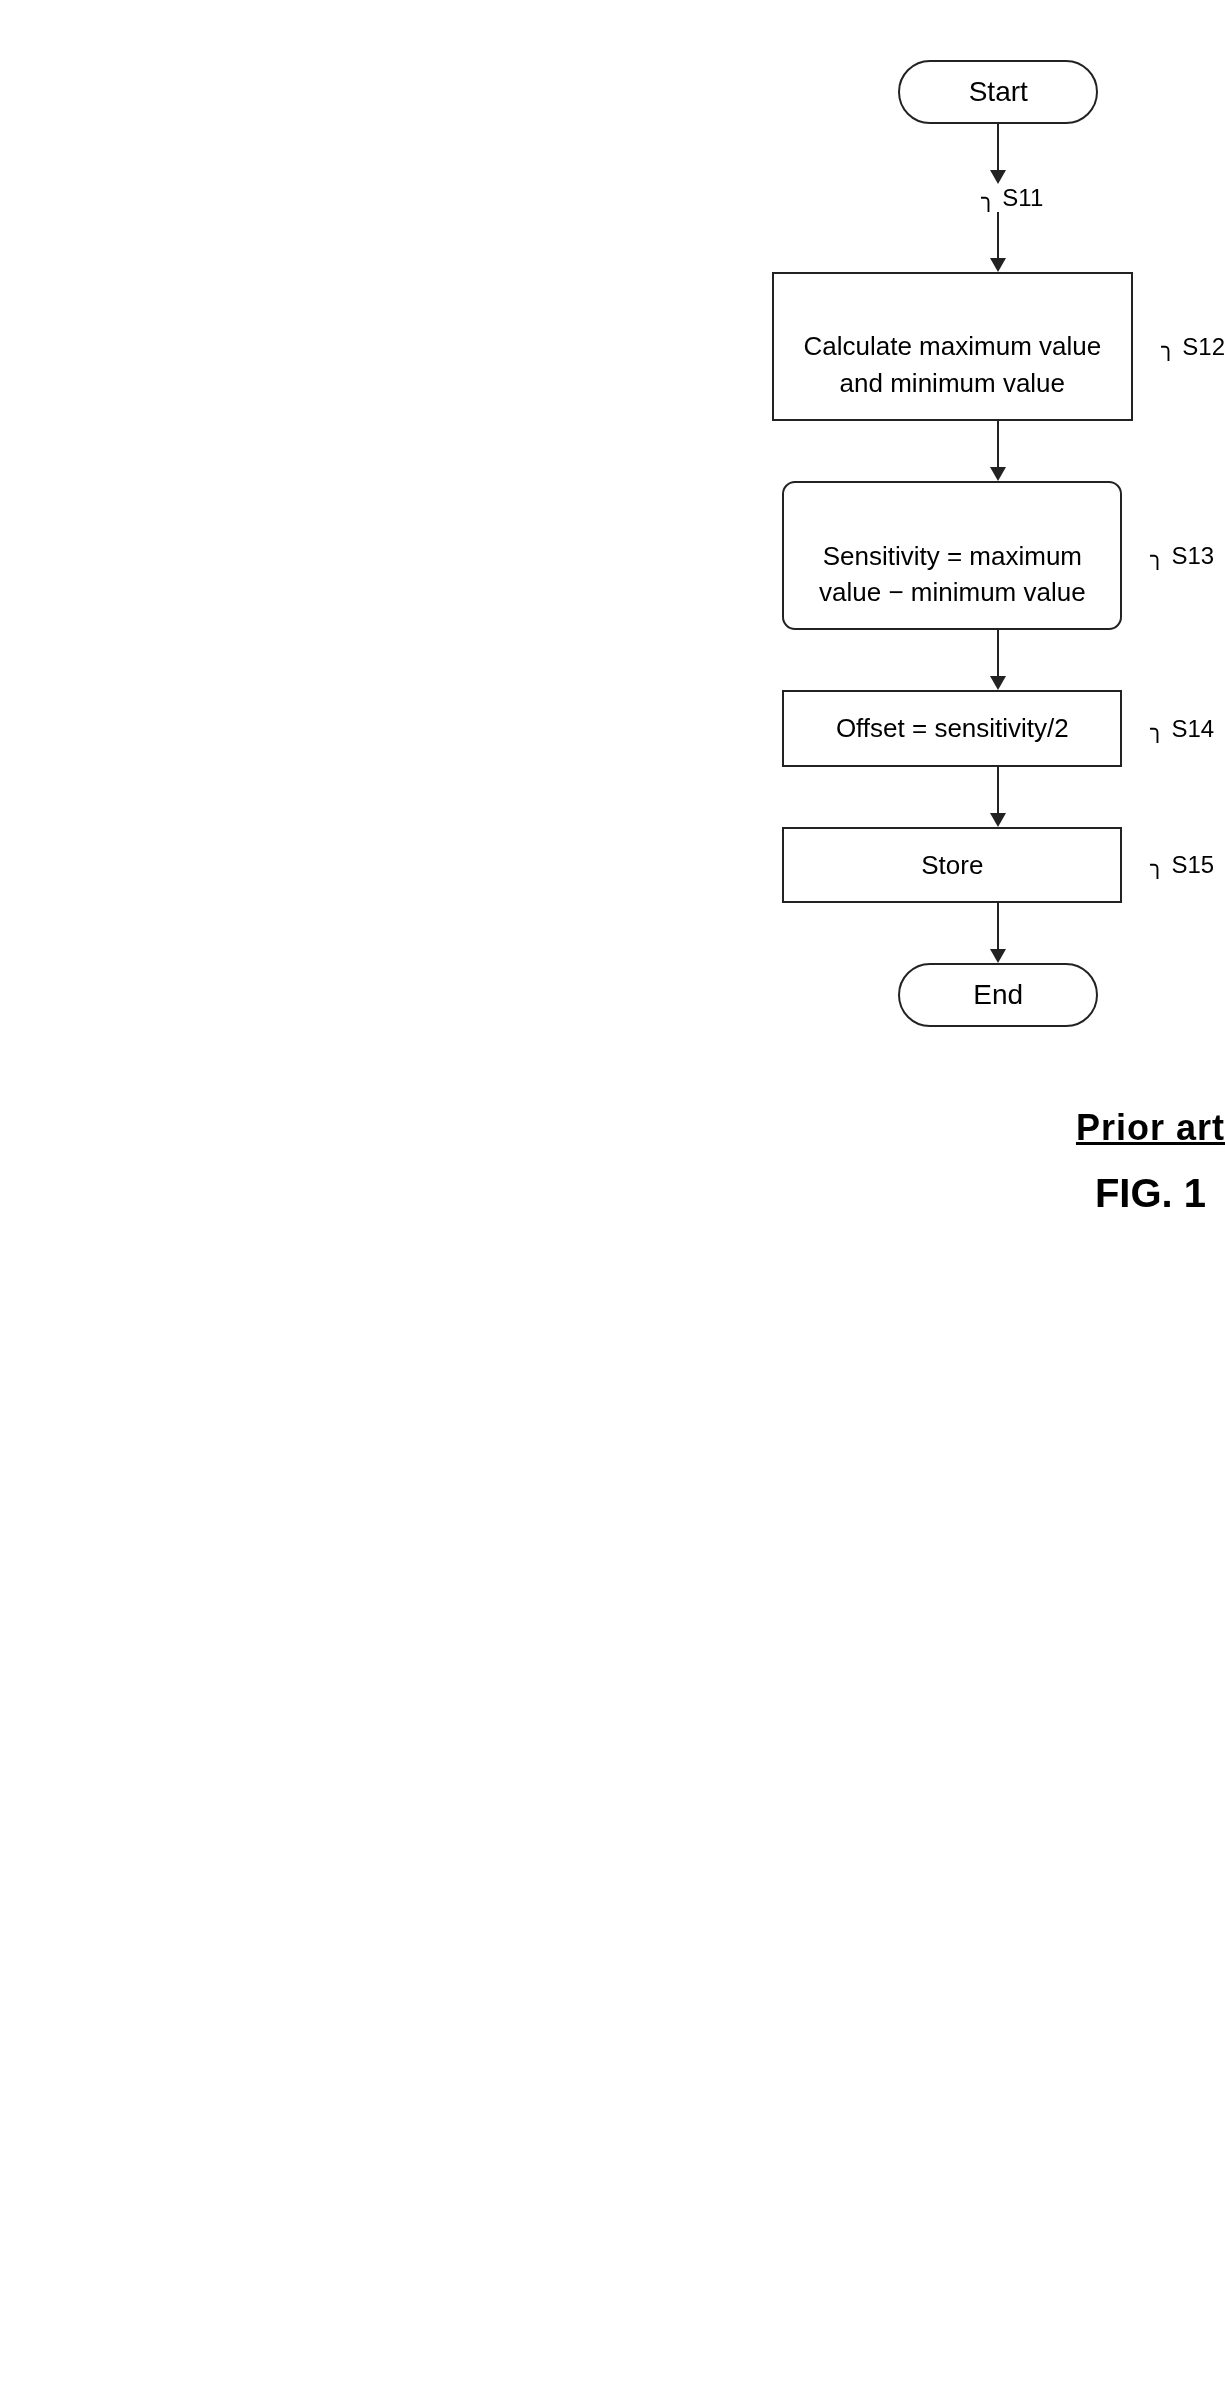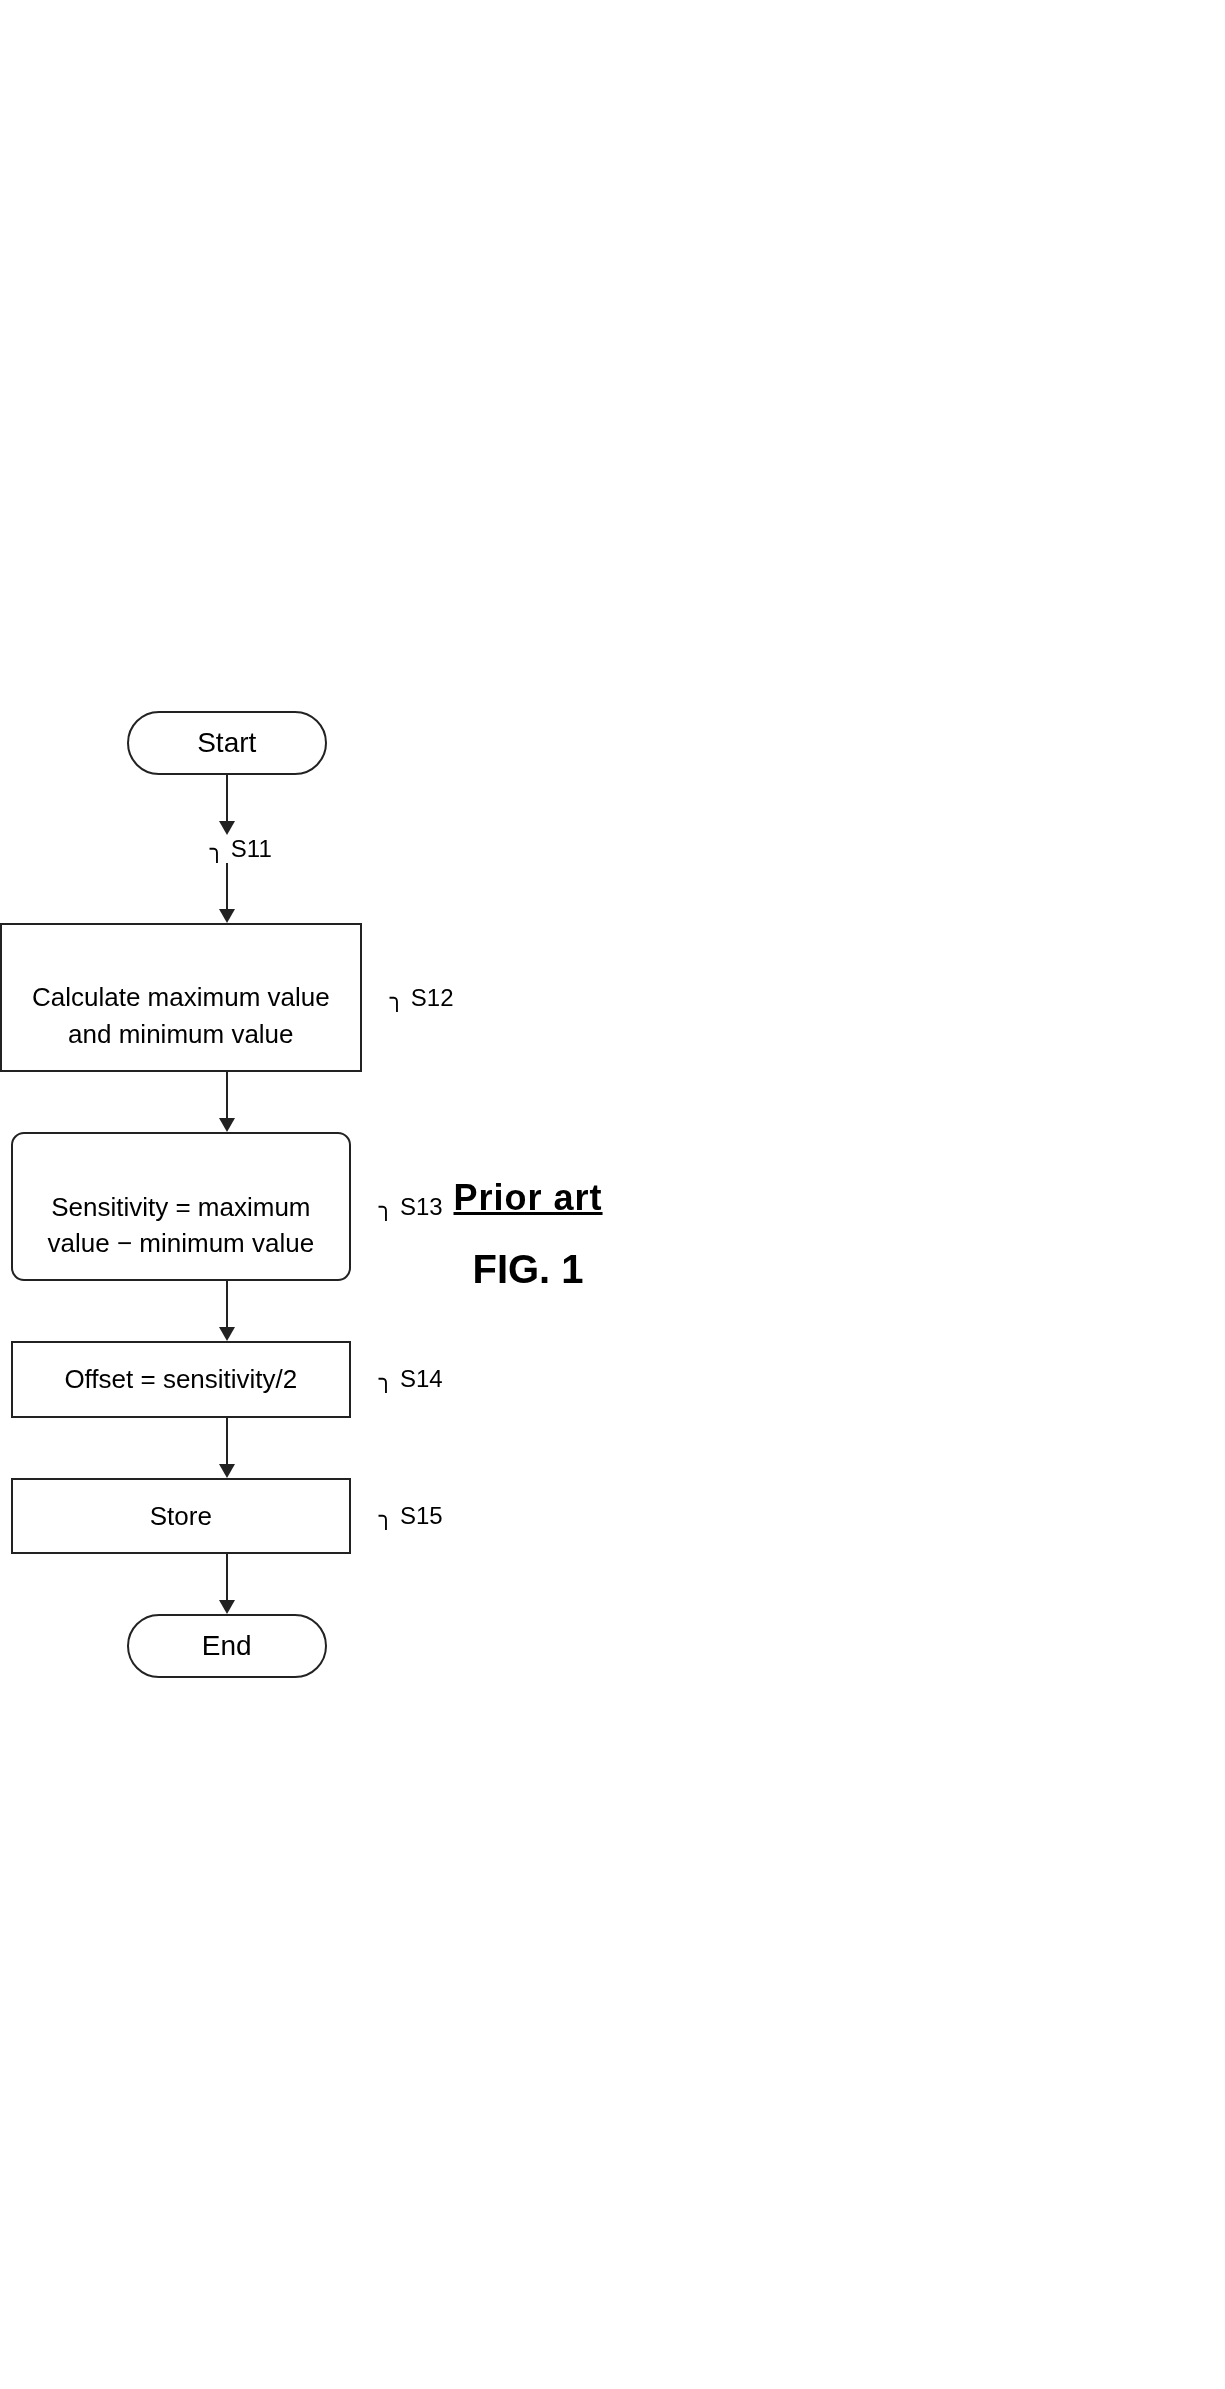--- a/index.html
+++ b/index.html
@@ -10,22 +10,22 @@
       font-family: Arial, sans-serif;
       display: flex;
       justify-content: center;
       align-items: flex-start;
     }
     .page {
       width: 1225px;
       min-height: 2389px;
       background: #ffffff;
       display: flex;
-      flex-direction: row;
-      align-items: center;
+      flex-direction: column;
+      align-items: flex-end;
       padding: 60px 0 60px 0;
     }
     .flowchart {
       display: flex;
       flex-direction: column;
       align-items: center;
       gap: 0;
     }
     .shape-start-end {
       border: 2px solid #222;
@@ -84,21 +84,21 @@
     }
     .prior-art-text {
       font-size: 36px;
       font-weight: bold;
       text-decoration: underline;
       letter-spacing: 1px;
     }
     .fig-text {
       font-size: 40px;
       font-weight: bold;
-      margin-top: 28px;
+      margin-top: 22px;
     }
   </style>
 </head>
 <body>
 
 <div class="page">
   <div class="flowchart">
 
     <div class="step-row">
       <div class="shape-start-end">

